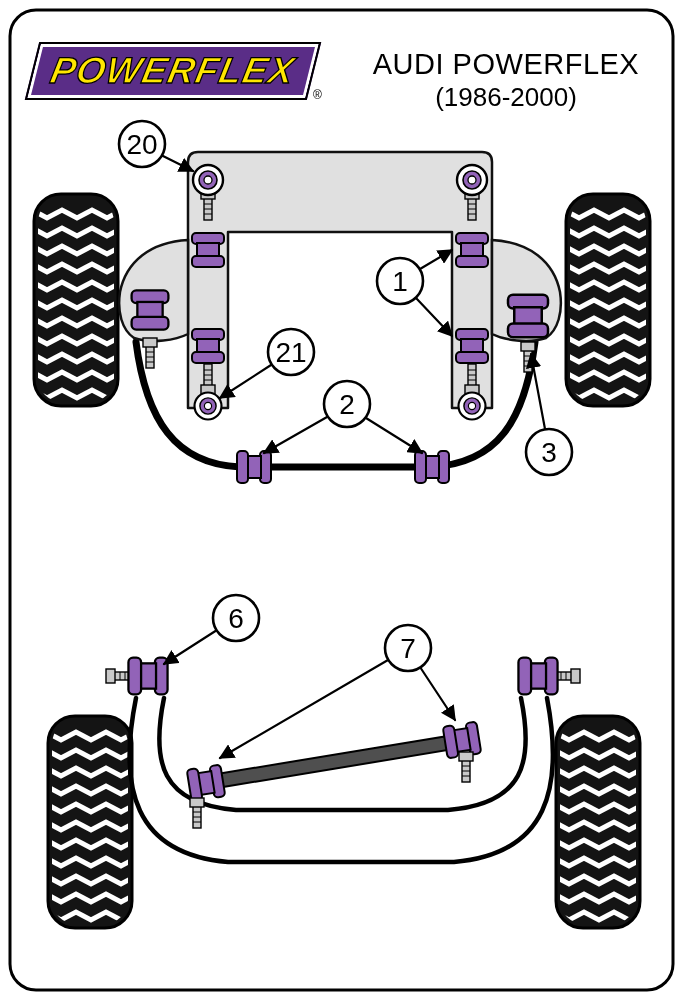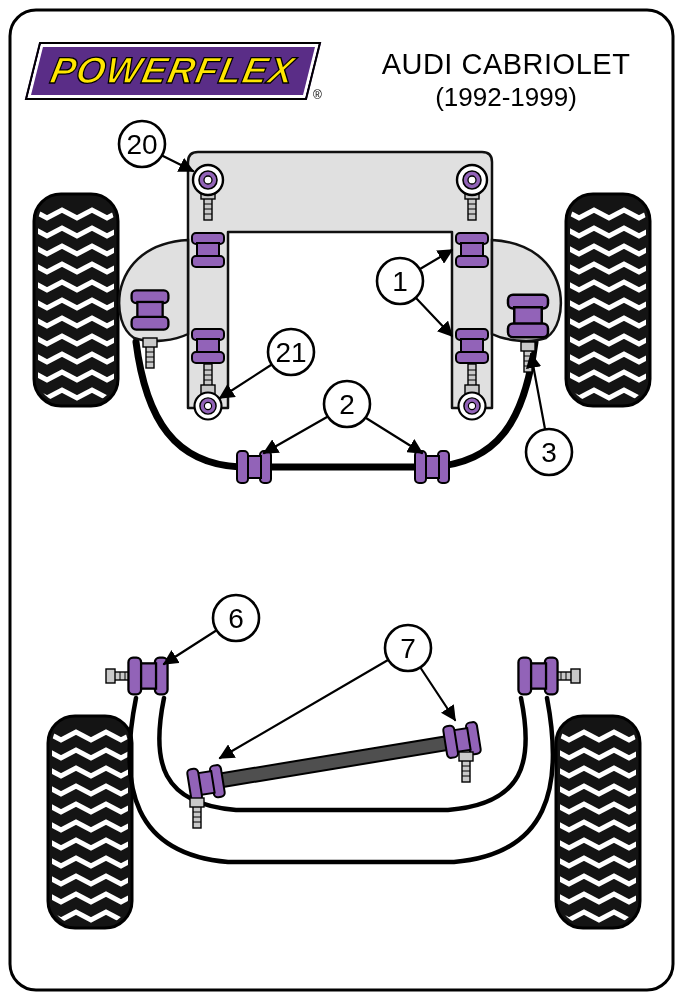--- a/index.html
+++ b/index.html
@@ -157,17 +157,17 @@
       </g>
     </g>
   </svg>
 
   <div class="logo">
     <span class="logo-text">POWERFLEX</span>
     <span class="logo-reg">®</span>
   </div>
 
   <div class="title">
-    <div class="title-line1">AUDI CABRIOLET</div>
-    <div class="title-line2">(1992-1999)</div>
+    <div class="title-line1">AUDI POWERFLEX</div>
+    <div class="title-line2">(1986-2000)</div>
   </div>
 
 </div>
 
 </body></html>

